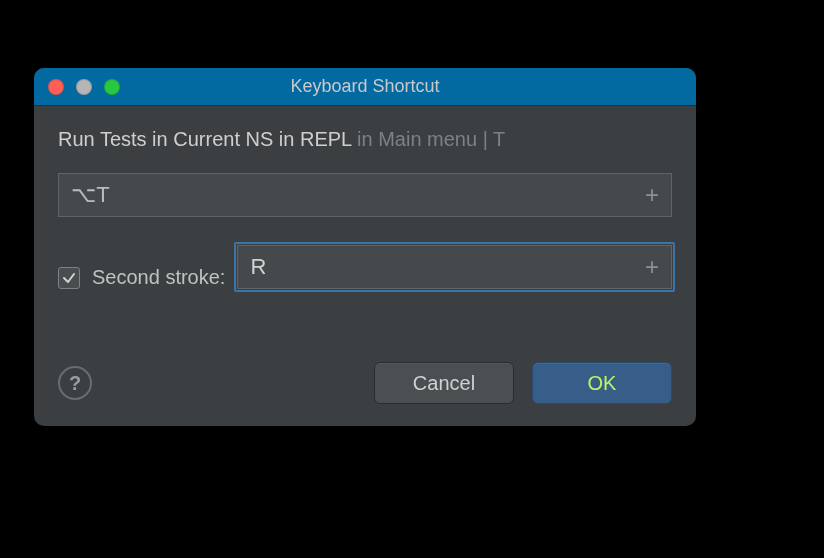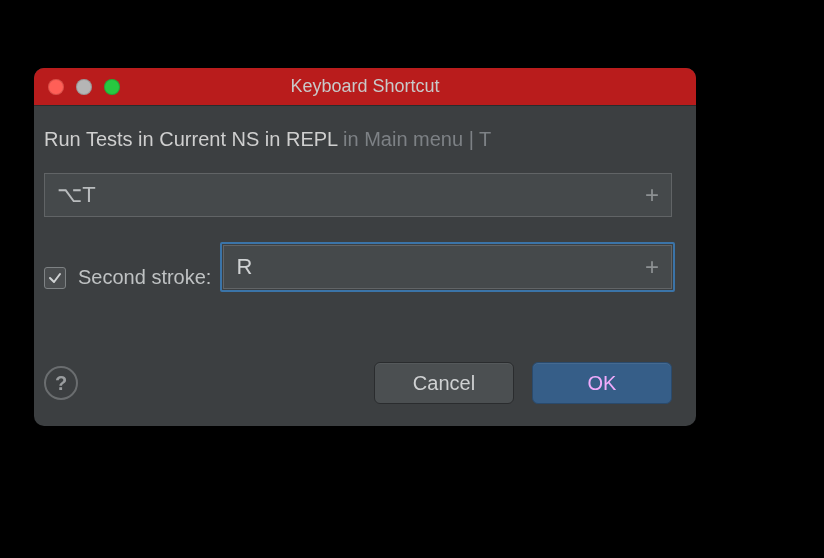--- a/index.html
+++ b/index.html
@@ -19,21 +19,21 @@
     height: 358px;
     background: #3c3f41;
     border-radius: 10px;
     box-shadow: 0 20px 60px rgba(0,0,0,0.6), 0 0 0 1px rgba(0,0,0,0.5);
     overflow: hidden;
     display: flex;
     flex-direction: column;
   }
   .titlebar {
     height: 38px;
-    background: #b91c1c;
+    background: #0369a1;
     border-bottom: 1px solid #2a2c2e;
     display: flex;
     align-items: center;
     position: relative;
   }
   .traffic {
     display: flex;
     gap: 12px;
     margin-left: 14px;
   }
@@ -49,21 +49,21 @@
     position: absolute;
     left: 0; right: 0;
     text-align: center;
     font-size: 18px;
     color: #c9c9c9;
     font-weight: 400;
     pointer-events: none;
   }
   .content {
     flex: 1;
-    padding: 22px 24px 22px 10px;
+    padding: 22px 24px 22px 24px;
     display: flex;
     flex-direction: column;
   }
   .desc-row {
     font-size: 20px;
     white-space: nowrap;
     overflow: hidden;
     margin-bottom: 22px;
     color: #cfcfcf;
   }
@@ -159,21 +159,21 @@
     justify-content: center;
     border: 1px solid #2a2c2e;
   }
   .btn-cancel {
     background: #4b4f51;
     color: #cfd1d2;
     box-shadow: inset 0 1px 0 rgba(255,255,255,0.06);
   }
   .btn-ok {
     background: #365e88;
-    color: #f0abfc;
+    color: #bef264;
     border: 1px solid #2a4a6c;
     box-shadow: inset 0 1px 0 rgba(255,255,255,0.08);
   }
 </style>
 </head>
 <body>
 
 <div class="window">
 
   <div class="titlebar">

